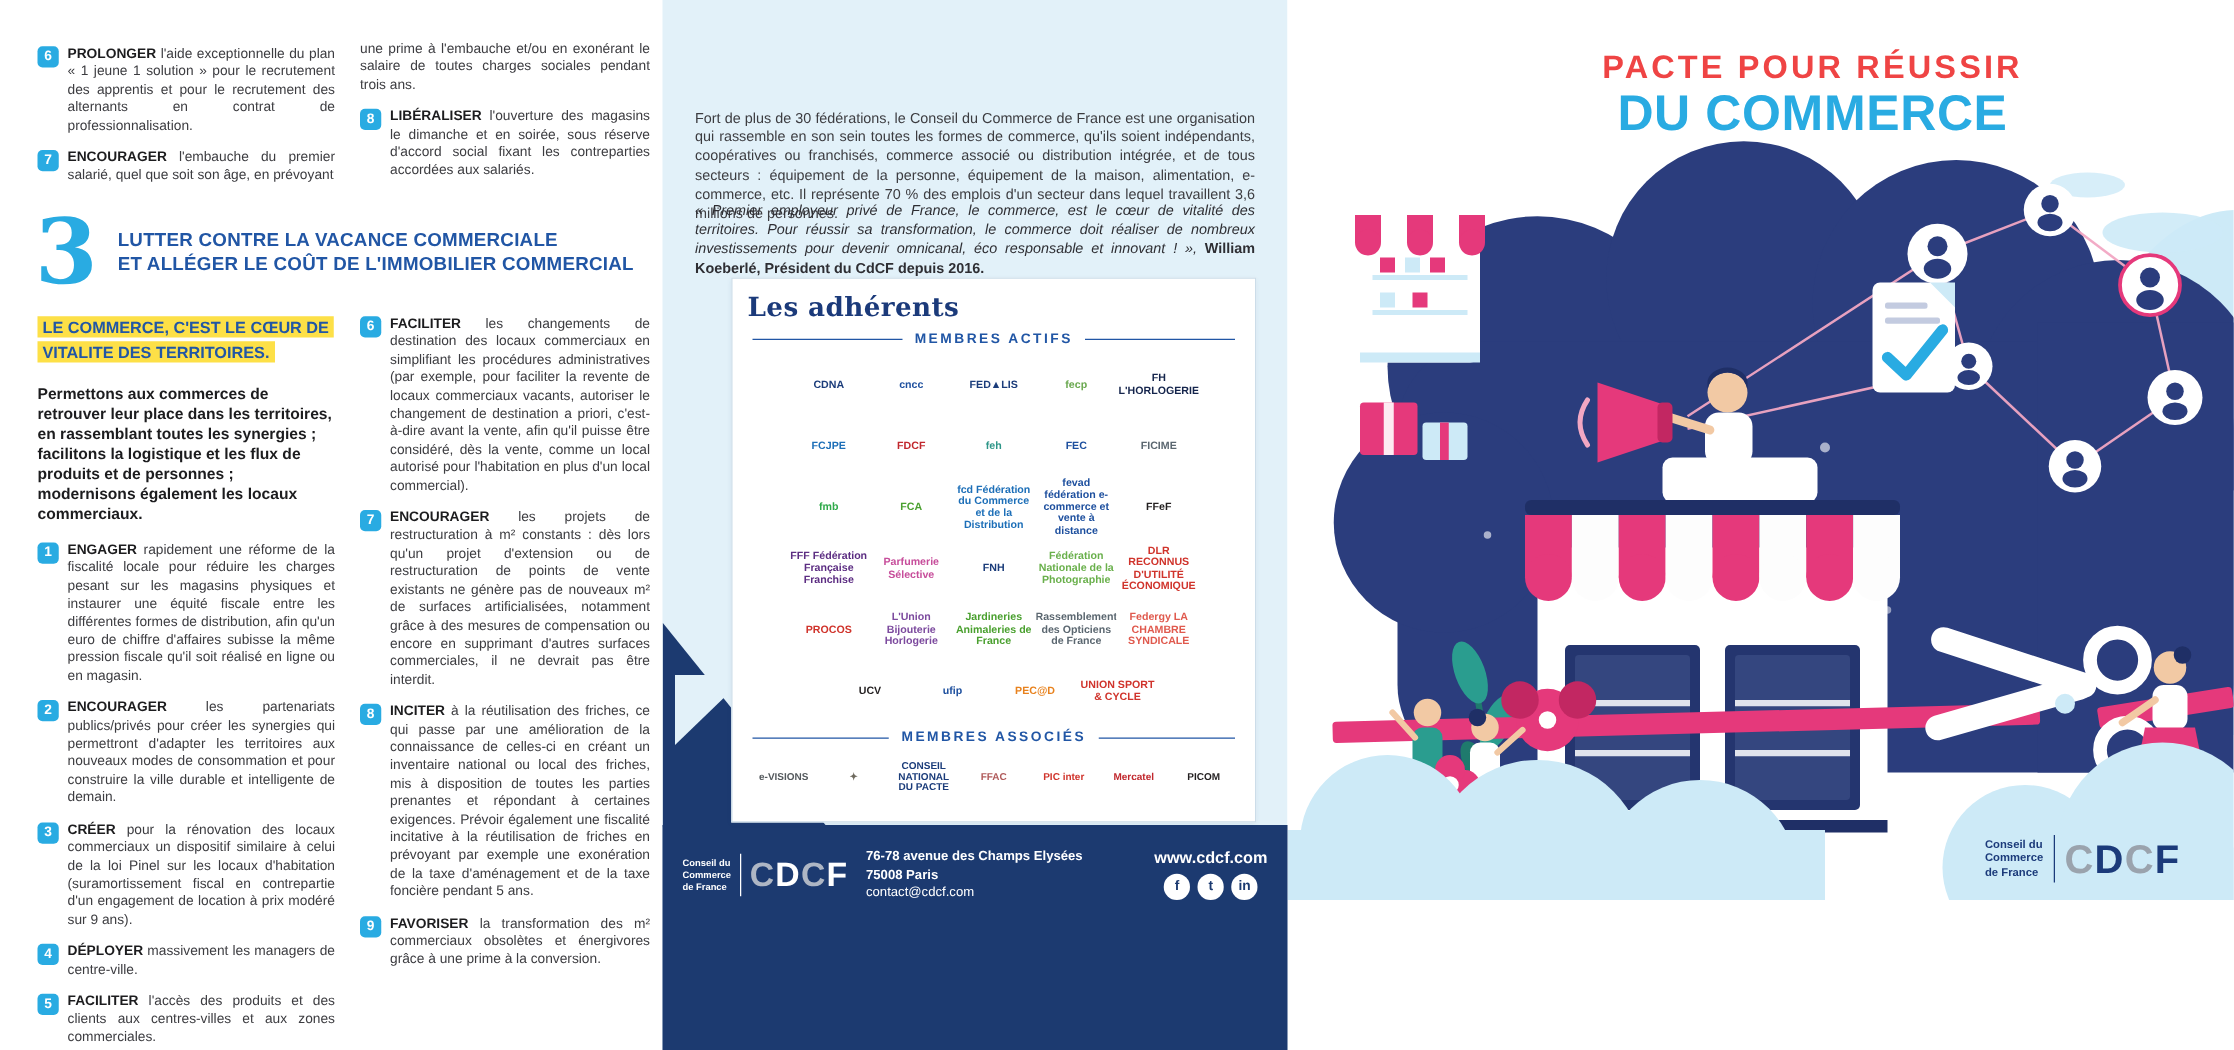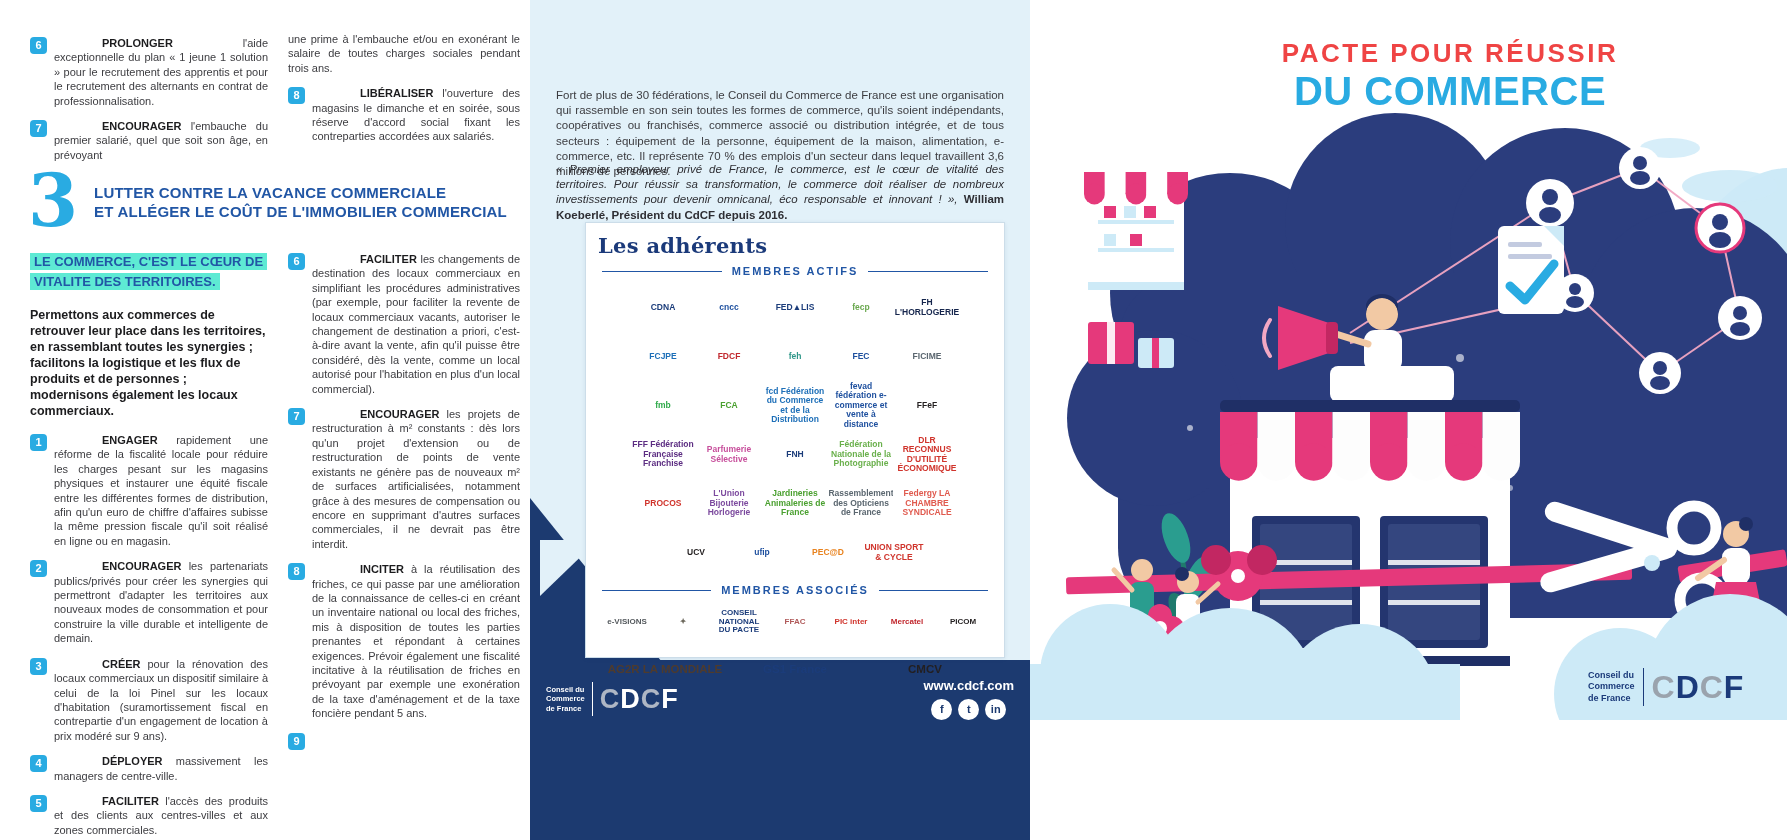--- a/index.html
+++ b/index.html
@@ -15,30 +15,30 @@
   .col { position:absolute; text-align:justify; }
   .col1-top { left:30px; top:36px;  width:238px; }
   .col2-top { left:288px; top:32px; width:232px; }
   .col1-low { left:30px; top:252px; width:238px; }
   .col2-low { left:288px; top:252px; width:232px; }
   .item { display:flex; margin-bottom:11px; }
   .badge { flex:0 0 17px; height:17px; margin-right:7px; margin-top:1px;
            background:#29abe2; border-radius:4px; color:#fff; font-weight:bold;
            font-size:11px; line-height:17px; text-align:center; }
   .itm-text { font-size:11px; line-height:1.31; color:#3c3c40; text-align:justify; }
-  .itm-text .lead { font-weight:bold; color:#1c1c1e;margin-left:48px; }
+  .itm-text .lead { font-weight:bold; color:#1c1c1e; }
   .plain { font-size:11px; line-height:1.31; color:#3c3c40; margin-bottom:11px; text-align:justify; }
 
   .section-head { position:absolute; left:28px; top:168px; width:495px; display:flex; align-items:flex-start; }
   .big-num { font-family:"DejaVu Serif", serif; font-weight:bold; font-size:72px; line-height:0.85;
              color:#29abe2; margin-right:16px; margin-top:2px; }
   .section-title { font-size:15px; font-weight:bold; color:#2156a5; line-height:1.25;
                    letter-spacing:0.2px; margin-top:16px; }
 
-  .hl-box { display:inline; background:#5eead4; color:#2156a5; font-weight:bold;
+  .hl-box { display:inline; background:#fde047; color:#2156a5; font-weight:bold;
             font-size:13px; line-height:1.5; padding:1px 4px; box-decoration-break:clone;
             -webkit-box-decoration-break:clone; }
   .hl-wrap { margin-bottom:16px; text-align:left; }
   .intro { font-size:12.5px; font-weight:bold; color:#1c1c1e; line-height:1.28;
            margin-bottom:14px; text-align:left; }
 
   
   .mid-heading { position:absolute; left:530px; top:44px; width:500px; text-align:center;
                  font-size:30px; font-weight:bold; color:#29abe2; letter-spacing:1px; }
   .mid-p1 { position:absolute; left:556px; top:88px; width:448px; font-size:11.5px;
@@ -164,20 +164,21 @@
       <div class="item">
         <div class="badge">7</div>
         <div class="itm-text"><span class="lead">ENCOURAGER</span> <span>les projets de restructuration à m² constants : dès lors qu'un projet d'extension ou de restructuration de points de vente existants ne génère pas de nouveaux m² de surfaces artificialisées, notamment grâce à des mesures de compensation ou encore en supprimant d'autres surfaces commerciales, il ne devrait pas être interdit.</span></div>
       </div>
       <div class="item">
         <div class="badge">8</div>
         <div class="itm-text"><span class="lead">INCITER</span> <span>à la réutilisation des friches, ce qui passe par une amélioration de la connaissance de celles-ci en créant un inventaire national ou local des friches, mis à disposition de toutes les parties prenantes et répondant à certaines exigences. Prévoir également une fiscalité incitative à la réutilisation de friches en prévoyant par exemple une exonération de la taxe d'aménagement et de la taxe foncière pendant 5 ans.</span></div>
       </div>
       <div class="item">
         <div class="badge">9</div>
+        <div class="itm-text"><span class="lead">FAVORISER</span> <span>la transformation des m² commerciaux obsolètes et énergivores grâce à une prime à la conversion.</span></div>
       </div>
     </div>
   </div>
 
   <div class="panel-mid"></div>
 
   <div class="mid-p1">Fort de plus de 30 fédérations, le Conseil du Commerce de France est une organisation qui rassemble en son sein toutes les formes de commerce, qu'ils soient indépendants, coopératives ou franchisés, commerce associé ou distribution intégrée, et de tous secteurs : équipement de la personne, équipement de la maison, alimentation, e-commerce, etc. Il représente 70 % des emplois d'un secteur dans lequel travaillent 3,6 millions de personnes.</div>
   <div class="mid-quote">
     <span class="q">« Premier employeur privé de France, le commerce, est le cœur de vitalité des territoires. Pour réussir sa transformation, le commerce doit réaliser de nombreux investissements pour devenir omnicanal, éco responsable et innovant ! », </span><span class="attr">William Koeberlé, Président du CdCF depuis 2016.</span>
   </div>
@@ -230,37 +231,37 @@
     </div>
     <div class="logo-grid">
       <div class="logo-cell assoc" style="color: rgb(85, 90, 94);">e-VISIONS</div>
       <div class="logo-cell assoc" style="color: rgb(110, 106, 94);">✦</div>
       <div class="logo-cell assoc" style="color: rgb(27, 60, 122);">CONSEIL NATIONAL DU PACTE</div>
       <div class="logo-cell assoc" style="color: rgb(176, 90, 90);">FFAC</div>
       <div class="logo-cell assoc" style="color: rgb(208, 52, 44);">PIC inter</div>
       <div class="logo-cell assoc" style="color: rgb(193, 39, 45);">Mercatel</div>
       <div class="logo-cell assoc" style="color: rgb(35, 31, 32);">PICOM</div>
     </div>
-    <div class="partners-row" style="margin-top:6px;">
-      <div class="logo-cell partner" style="color: rgb(78, 59, 45);">AG2R LA MONDIALE</div>
-      <div class="logo-cell partner" style="color: rgb(27, 60, 122);">GS1 France</div>
-      <div class="logo-cell partner" style="color: rgb(35, 31, 32);">CMCV</div>
-    </div>
   </div>
 
   <div class="mid-footer">
     <div class="foot-row">
       <div class="cdcf-logo-w">
         <div class="cdcf-small">
           <div>Conseil du</div>
           <div>Commerce</div>
           <div>de France</div>
         </div>
         <div class="cdcf-bar"></div>
         <div class="cdcf-big"><span class="lt">C</span>D<span class="lt">C</span>F</div>
+      </div>
+      <div class="foot-addr">
+        <div class="b">76-78 avenue des Champs Elysées</div>
+        <div class="b">75008 Paris</div>
+        <div>contact@cdcf.com</div>
       </div>
       <div class="foot-right">
         <div class="foot-site">www.cdcf.com</div>
         <div class="socials">
           <div class="soc">f</div>
           <div class="soc">t</div>
           <div class="soc">in</div>
         </div>
       </div>
     </div>

